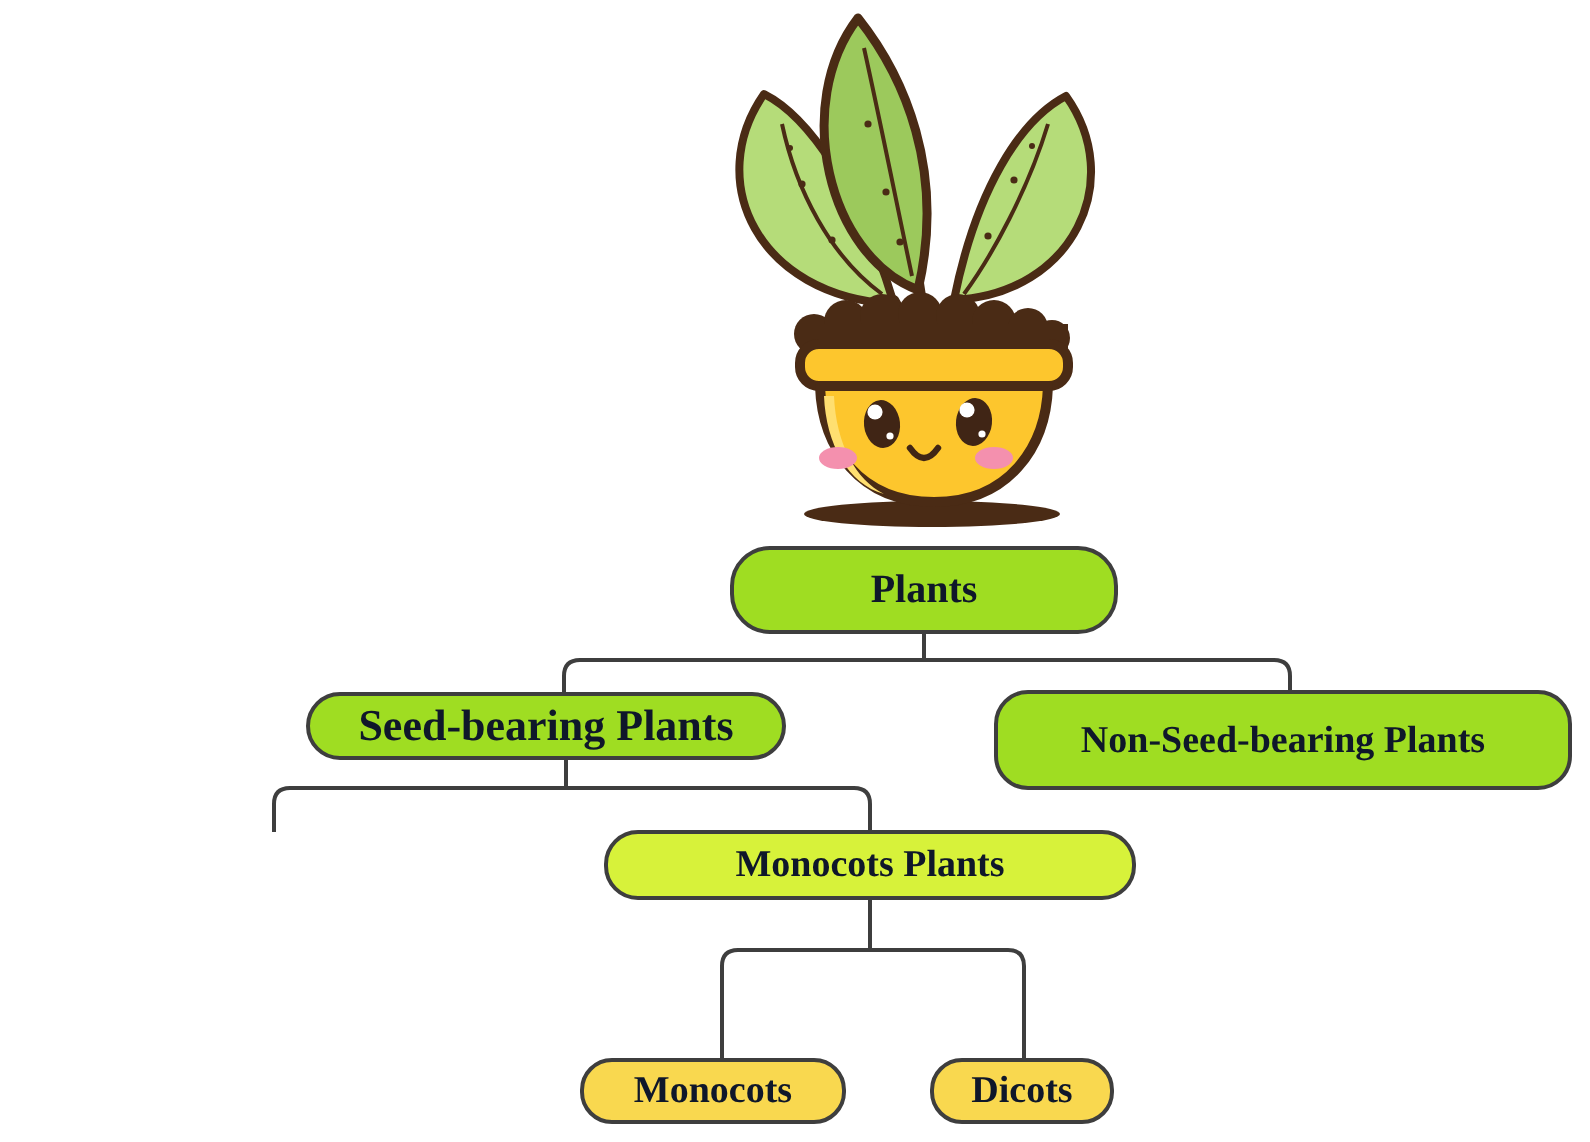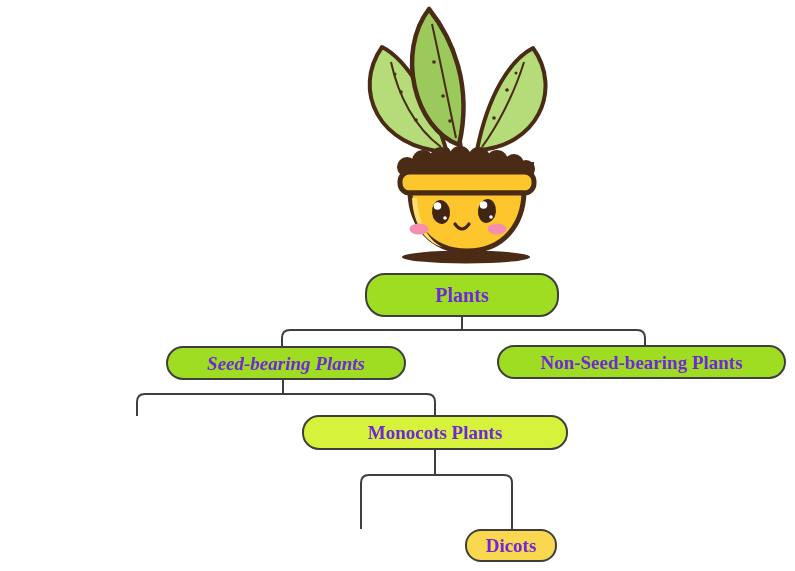--- a/index.html
+++ b/index.html
@@ -11,29 +11,29 @@
     font-family:"Liberation Serif", serif;
   }
   .overlay{position:absolute;left:0;top:0;}
   .plant-svg{position:absolute;left:355px;top:0;}
   .node{
     position:absolute;
     box-sizing:border-box;
     border:2px solid #3e3e3e;
     display:flex;align-items:center;justify-content:center;
     font-weight:bold;
-    color:#6d28d9;
+    color:#0f172a;
     line-height:1;
     white-space:nowrap;
     cursor:default;
     text-align:center;
   }
   .n-plants    {left:365px;top:273px;width:194px;height:44px;border-radius:20px;font-size:20px;}
-  .n-seed      {left:166px;top:346px;width:240px;height:34px;border-radius:17px;font-size:19px;font-style:italic;}
-  .n-nonseed   {left:497px;top:345px;width:289px;height:34px;border-radius:17px;font-size:19px;}
+  .n-seed      {left:153px;top:346px;width:240px;height:34px;border-radius:17px;font-size:22px;}
+  .n-nonseed   {left:497px;top:345px;width:289px;height:50px;border-radius:17px;font-size:19px;}
   .n-nonflower {left:3px;  top:416px;width:271px;height:35px;border-radius:17px;font-size:19px;}
   .n-flower    {left:302px;top:415px;width:266px;height:35px;border-radius:17px;font-size:19px;}
   .n-monocots  {left:290px;top:529px;width:133px;height:33px;border-radius:16px;font-size:19px;}
   .n-dicots    {left:465px;top:529px;width:92px; height:33px;border-radius:16px;font-size:19px;}
 </style>
 </head>
 <body>
 
 <div class="stage">
 
@@ -124,18 +124,21 @@
 
   <div class="node n-nonseed" style="background-color: rgb(159, 221, 34);">
     <span>Non-Seed-bearing Plants</span>
   </div>
 
 
   <div class="node n-flower" style="background-color: rgb(215, 242, 58);">
     <span>Monocots Plants</span>
   </div>
 
+  <div class="node n-monocots" style="background-color: rgb(249, 216, 79);">
+    <span>Monocots</span>
+  </div>
 
   <div class="node n-dicots" style="background-color: rgb(249, 216, 79);">
     <span>Dicots</span>
   </div>
 
 </div>
 
 </body></html>

